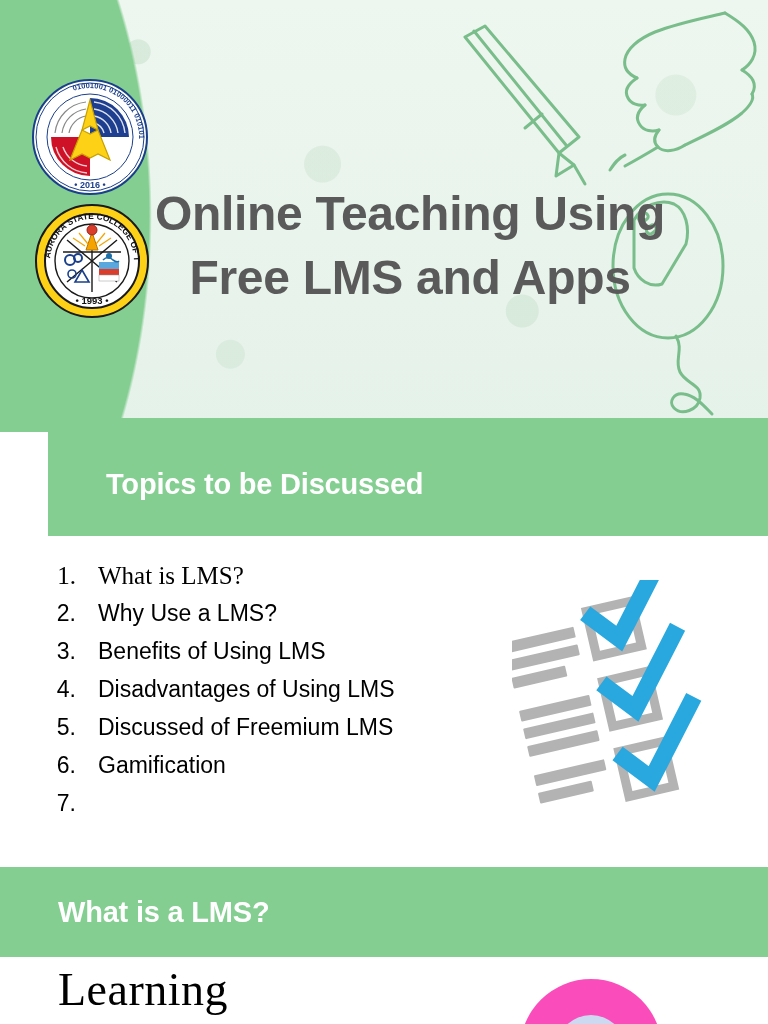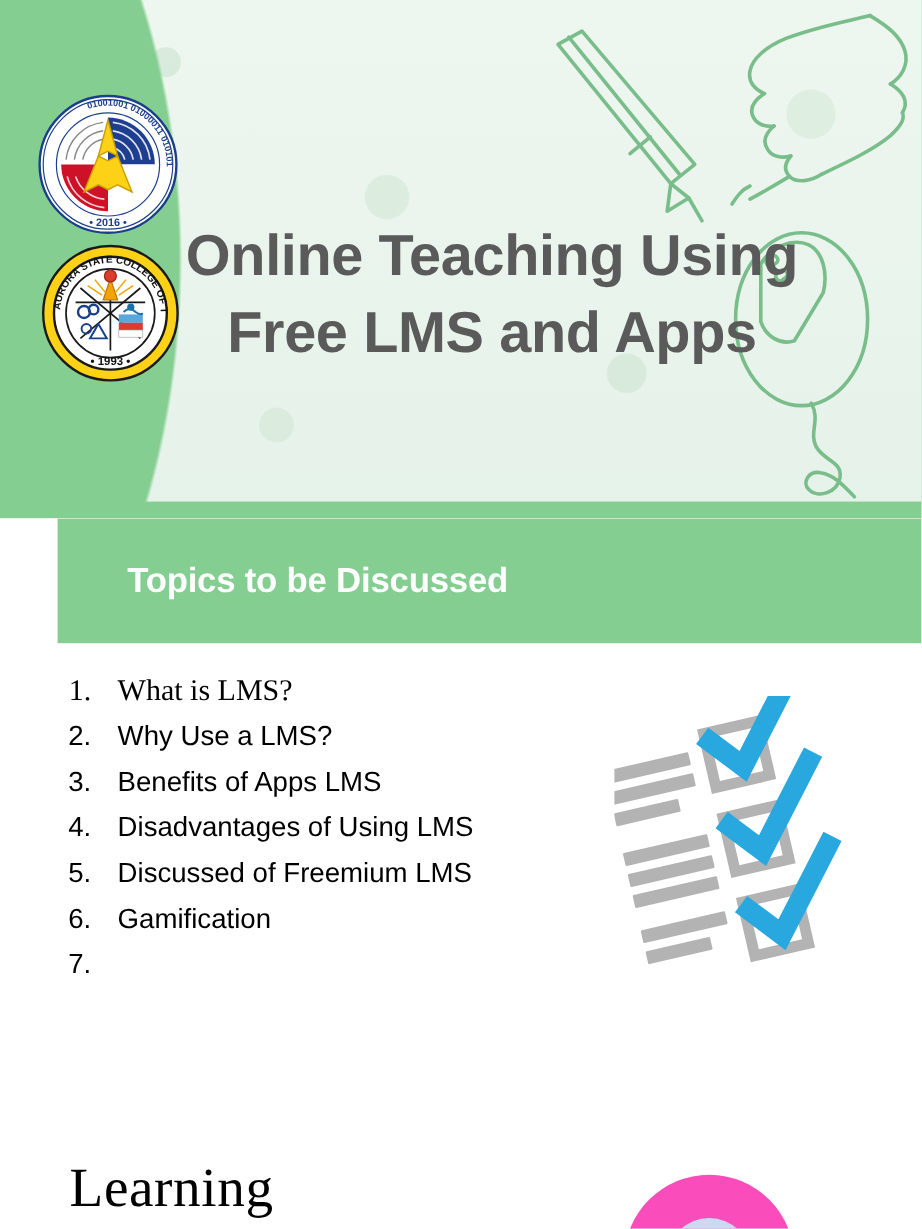--- a/index.html
+++ b/index.html
@@ -337,21 +337,21 @@
       <li class="topic-row serif-item">
         <span class="topic-num">1.</span>
         <span class="topic-label">What is LMS?</span>
       </li>
       <li class="topic-row">
         <span class="topic-num">2.</span>
         <span class="topic-label">Why Use a LMS?</span>
       </li>
       <li class="topic-row">
         <span class="topic-num">3.</span>
-        <span class="topic-label">Benefits of Apps LMS</span>
+        <span class="topic-label">Benefits of Using LMS</span>
       </li>
       <li class="topic-row">
         <span class="topic-num">4.</span>
         <span class="topic-label">Disadvantages of Using LMS</span>
       </li>
       <li class="topic-row">
         <span class="topic-num">5.</span>
         <span class="topic-label">Discussed of Freemium LMS</span>
       </li>
       <li class="topic-row">
@@ -384,20 +384,23 @@
           <path d="M100 36 L122 62 L176 -2"></path>
           <path d="M100 108 L122 134 L176 70"></path>
           <path d="M100 180 L122 206 L176 142"></path>
         </g>
       </g>
     </svg>
 
   </section>
 
   <section class="slide-lms">
+    <div class="band lms-band">
+      <span class="band-heading">What is a LMS?</span>
+    </div>
     <div class="lms-body">
       <div class="pink-circle"></div>
       <div class="pink-inner"></div>
       <div class="lms-word">Learning</div>
     </div>
   </section>
 
 </div>
 
 </body></html>

